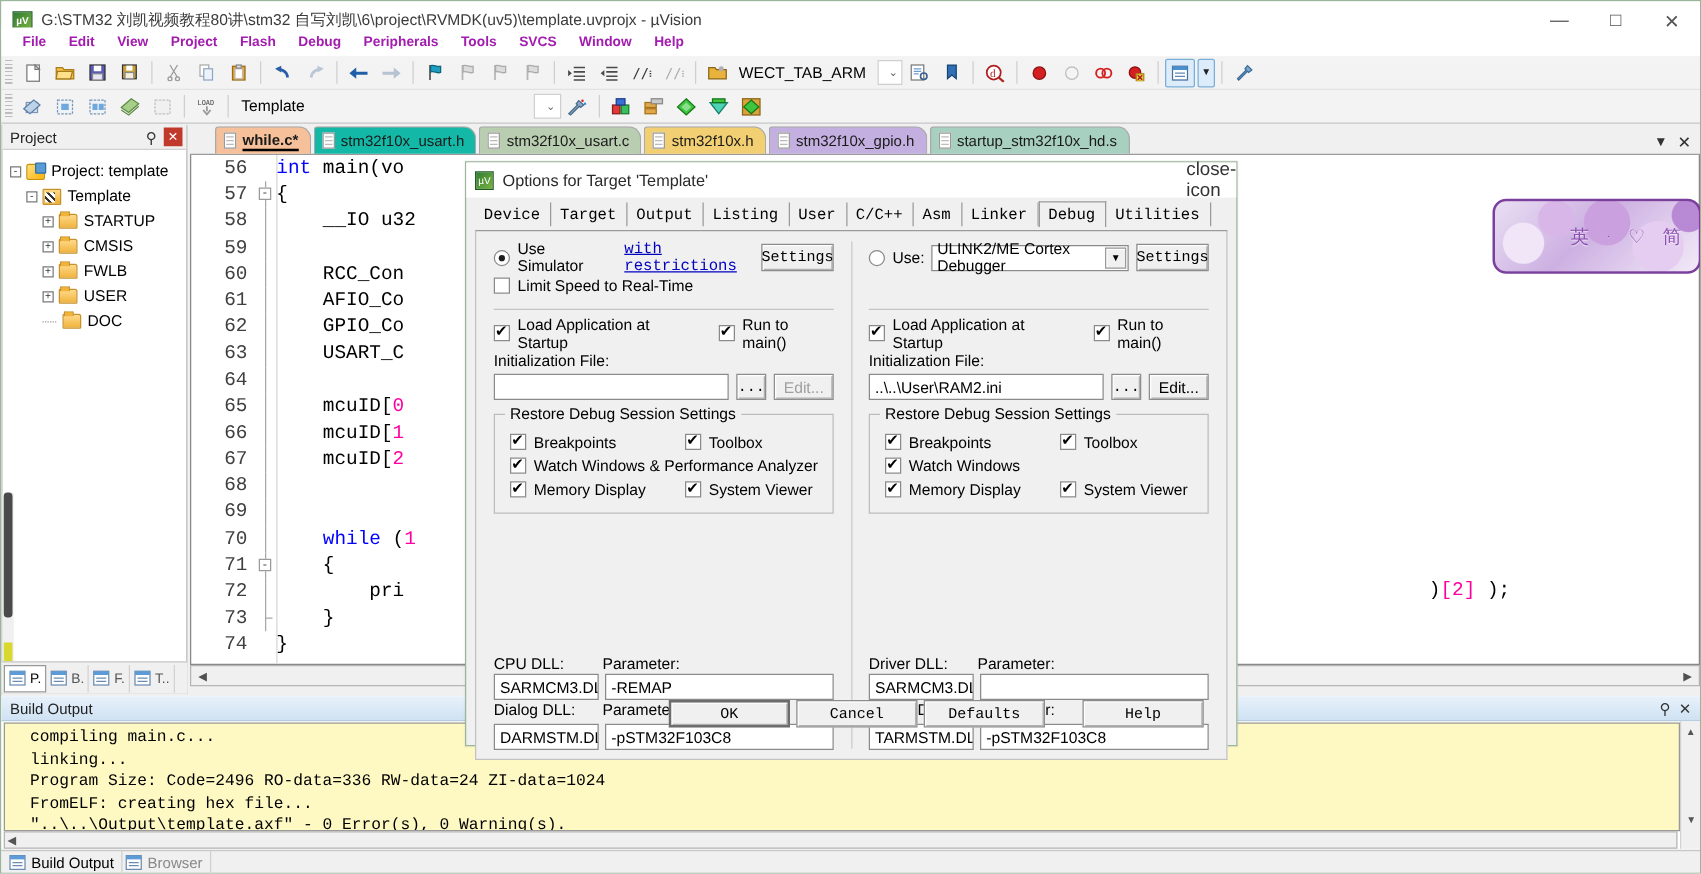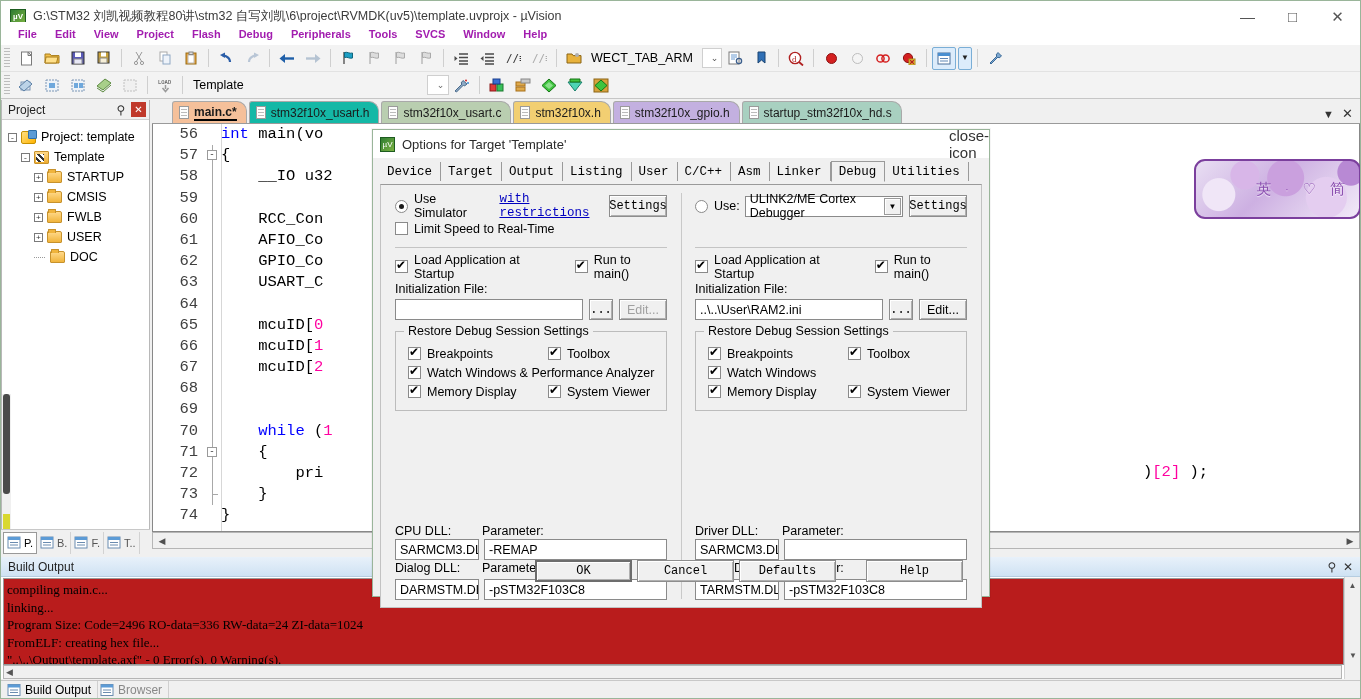--- a/index.html
+++ b/index.html
@@ -209,23 +209,23 @@
     background: #fff;
   }
   .build-header {
     height: 20px; background: linear-gradient(to bottom,#e8f1fa,#cfe2f3);
     border-bottom: 1px solid #b6cde0;
     display: flex; align-items: center; padding: 0 4px; font-size: 12px; color: #1f1f1f;
   }
   .build-header .ttl { flex: 1; padding-left: 3px;}
   .build-body {
     position: absolute; left: 2px; top: 21px; right: 16px; bottom: 14px;
-    background: #b91c1c; border: 1px solid #9a9a9a;
-    font-family: Liberation Serif, serif; font-size: 13px;
-    line-height: 17.5px; padding: 2px 0 0 3px; white-space: pre; overflow: hidden;
+    background: #fef9c3; border: 1px solid #9a9a9a;
+    font-family: Liberation Mono, monospace; font-size: 13px;
+    line-height: 17.5px; padding: 2px 0 0 20px; white-space: pre; overflow: hidden;
   }
   .build-vscroll {
     position: absolute; right: 0; top: 20px; width: 16px; bottom: 0;
     background: #f0f0f0; border-left: 1px solid #d2d2d2;
   }
   .build-vscroll .sar { height: 16px; display:flex;align-items:center;justify-content:center;
     font-size: 8px; color: #555; }
   .build-hscroll {
     position: absolute; left: 2px; right: 18px; bottom: 0; height: 14px;
     background: #f0f0f0; border: 1px solid #b5b5b5; display:flex; align-items:center;
@@ -801,21 +801,21 @@
             <rect x="1" y="1" width="12" height="3" fill="#5c9bd6"></rect>
             <path d="M3 6.5h8M3 9h8" stroke="#6b8cb0"></path>
           </svg></span>
         <span>T..</span>
       </div>
     </div>
 
   <div class="edtabs" id="edtabs">
     <div class="edtab active" style="background: rgb(245, 192, 154);">
         <span class="di"></span>
-        <span class="lbl">main.c*</span>
+        <span class="lbl">while.c*</span>
       </div>
       <div class="edtab" style="background: #14b8a6;">
         <span class="di"></span>
         <span class="lbl">stm32f10x_usart.h</span>
       </div>
       <div class="edtab" style="background: rgb(185, 206, 176);">
         <span class="di"></span>
         <span class="lbl">stm32f10x_usart.c</span>
       </div>
       <div class="edtab" style="background: rgb(242, 207, 114);">

